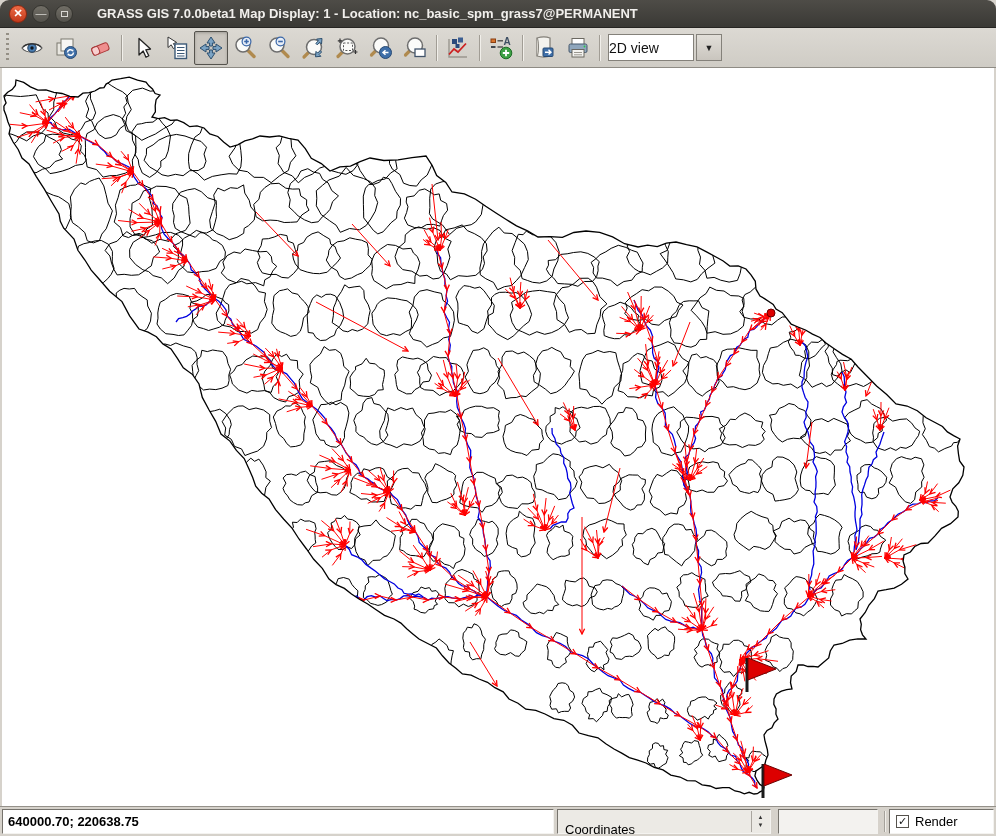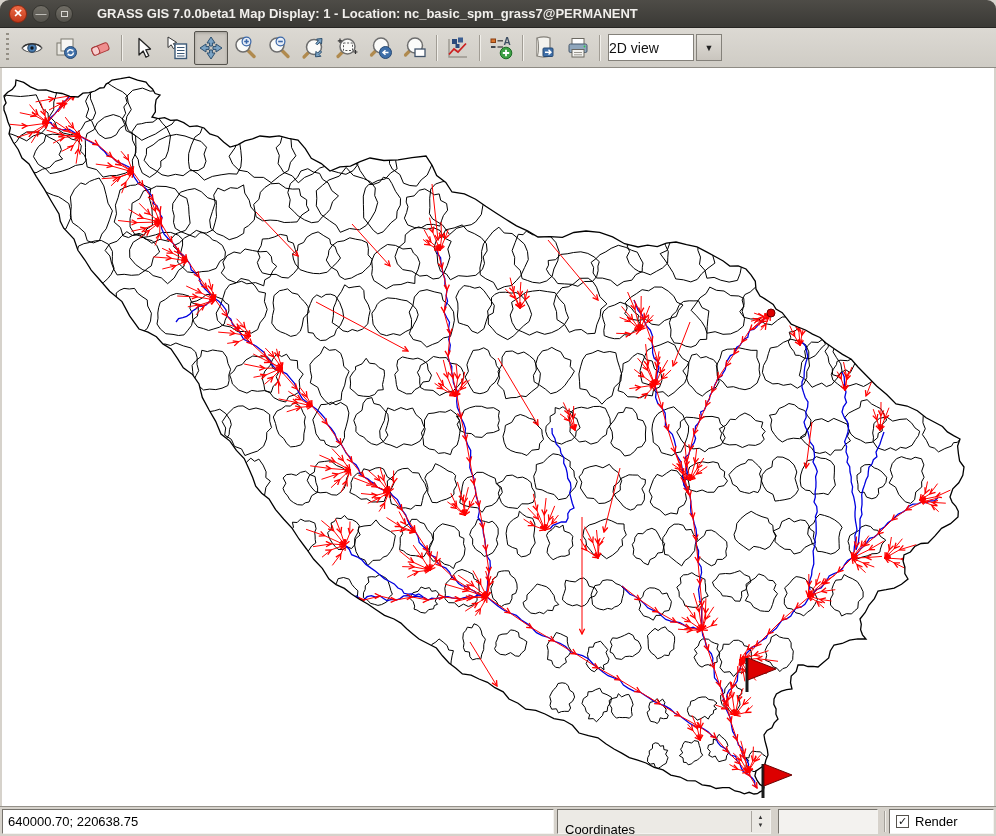--- a/index.html
+++ b/index.html
@@ -34,21 +34,21 @@
     font-size:9px;color:#222;flex:0 0 auto;}
   
   .canvas{position:absolute;left:2px;top:68px;width:992px;height:738px;background:#fff;}
   .canvas svg{display:block;}
   
   .statusbar{position:absolute;left:0;top:806px;width:100%;height:30px;
     background:#d6d2cb;border-top:1px solid #95918a;font-size:13px;color:#000;}
   .sfield{position:absolute;top:2px;height:25px;background:#fff;
     border:1px solid #8a8780;border-top-color:#76736d;border-left-color:#76736d;
     border-bottom-color:#f4f3f0;border-right-color:#f4f3f0;}
-  .coordsfield{left:2px;width:552px;padding:4px 0 0 5px;}
+  .coordsfield{left:2px;width:552px;padding:4px 0 0 5px;font-weight:bold;}
   .modecombo{left:557px;width:214px;background:#eceae5;padding:12px 0 0 7px;}
   .spinner{position:absolute;right:1px;top:1px;bottom:1px;width:18px;border-left:1px solid #aaa69f;
     display:flex;flex-direction:column;align-items:center;justify-content:center;font-size:6px;color:#333;line-height:1.2;}
   .progressfield{left:778px;width:100px;background:#f3f2ef;}
   .statussep{position:absolute;left:884px;top:4px;bottom:4px;width:1px;background:#a6a29b;box-shadow:1px 0 0 #f1efea;}
   .renderfield{left:889px;width:105px;background:#fff;display:flex;align-items:center;padding-left:6px;}
   .checkbox{width:13px;height:13px;background:#fff;border:1px solid #55524c;display:flex;
     align-items:center;justify-content:center;font-size:11px;line-height:1;color:#111;margin-right:6px;}
 </style>
 </head>

